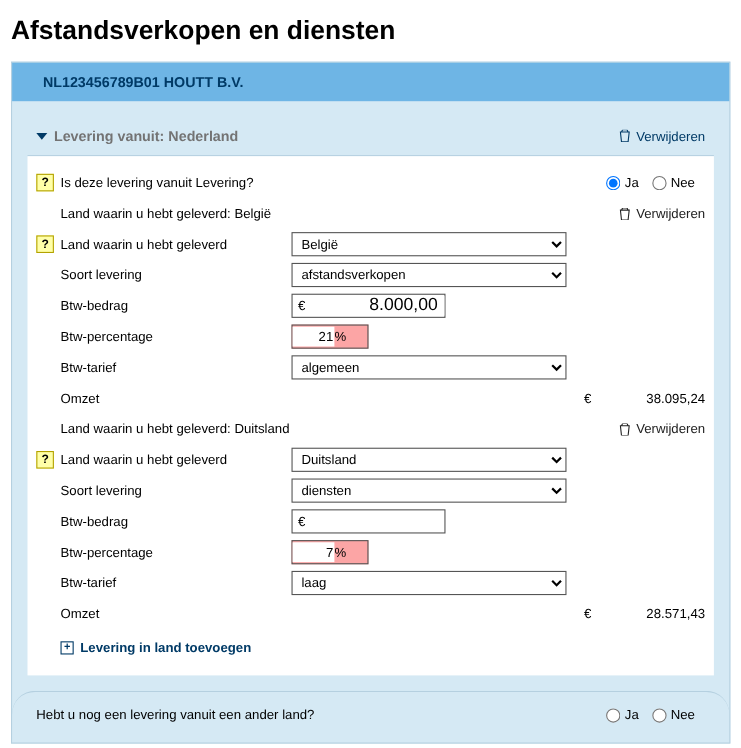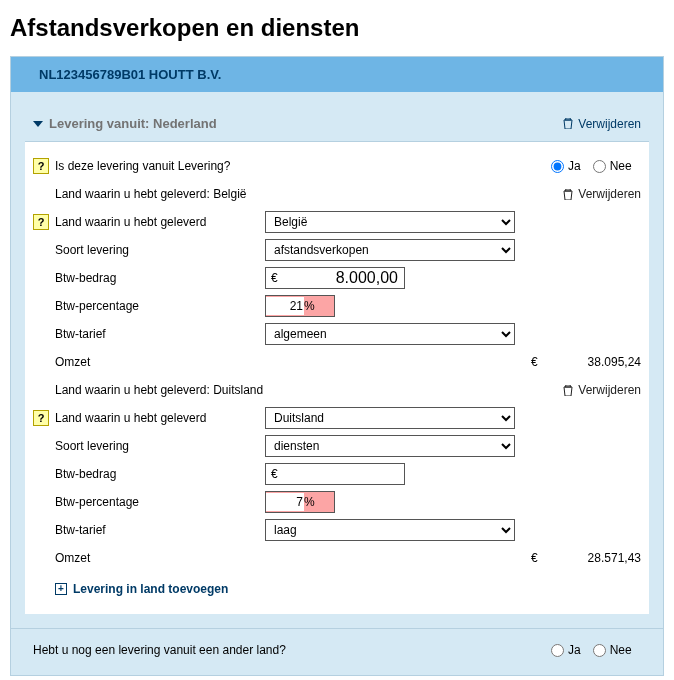--- a/index.html
+++ b/index.html
@@ -194,20 +194,21 @@
     line-height: 10px;
     text-align: center;
     font-weight: bold;
   }
   .question-bottom {
     padding: 14px 22px 18px 22px;
     display: flex;
     align-items: center;
     border-top: 1px solid #b5d0e0;
     margin-top: 14px;
+    border-radius: 21px;
   }
   .footer {
     display: flex;
     justify-content: flex-end;
     align-items: center;
     gap: 14px;
     padding: 12px 4px 4px 4px;
   }
   .sub-verwijderen {
     margin-left: auto;

